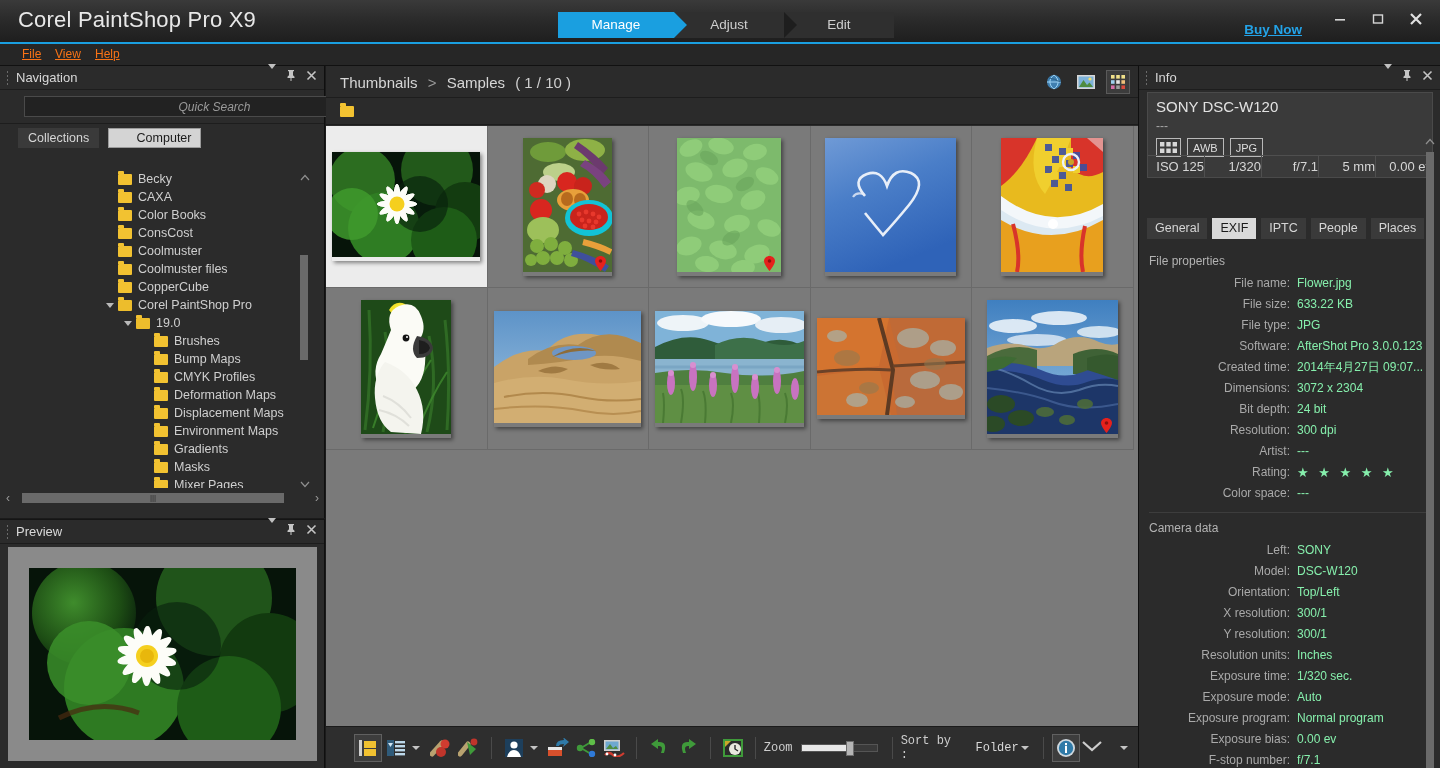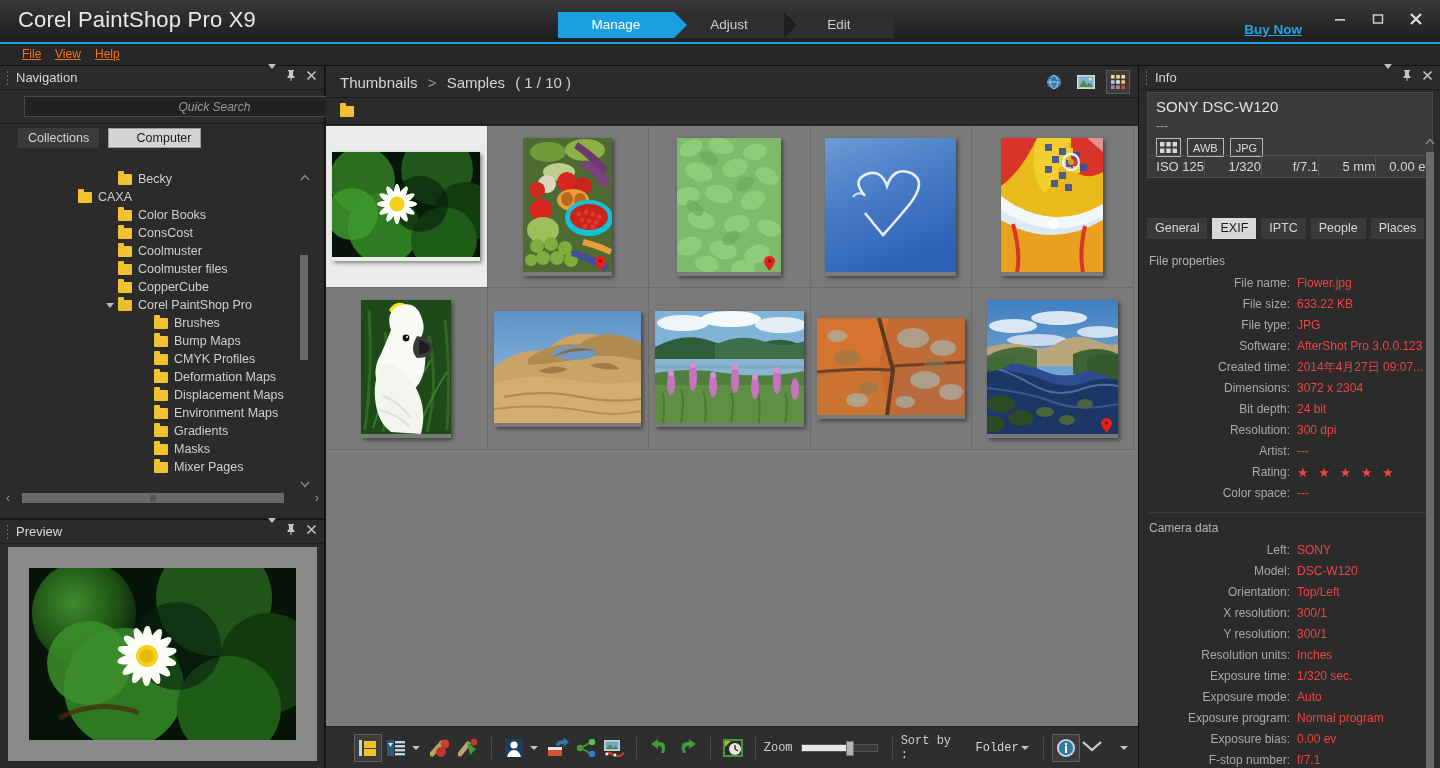--- a/index.html
+++ b/index.html
@@ -241,21 +241,21 @@
   .itab {
     height: 21px; line-height: 20px; padding: 0 8px; font-size: 12.5px;
     background: #3a3a3a; color: #d6d6d6; cursor: pointer;
   }
   .itab.active { background: #d9d9d9; color: #1b1b1b; }
 
   .info-scrollarea { position: absolute; left: 0; top: 180px; width: 302px; height: 588px; overflow: hidden; }
   .sec-title { font-size: 12px; color: #b3b3b3; margin: 8px 0 5px 10px; }
   .kv { display: flex; font-size: 12px; line-height: 21px; }
   .kv .k { width: 158px; text-align: right; color: #a9a9a9; padding-right: 7px; }
-  .kv .v { color: #ef4444; }
+  .kv .v { color: #86efac; }
   .hr-sep { height: 1px; background: #3d3d3d; margin: 8px 12px 0 10px; }
   .stars { color: #e7e7e7; font-size: 13px; letter-spacing: 3px; }
 
   .info-scroll-v { position: absolute; right: 5px; top: 68px; width: 10px; height: 690px; }
   .info-scroll-v .arrow-up { position: absolute; top: 0; left: 0; color: #8e8e8e; }
   .info-scroll-v .thumb { position: absolute; left: 1px; top: 18px; width: 8px; height: 640px; background: #6a6a6a; }
 
   .tiny-caret { width: 0; height: 0; border-left: 4px solid transparent; border-right: 4px solid transparent; border-top: 5px solid #c0c0c0; }
 </style>
 </head>
@@ -335,21 +335,21 @@
       <span class="seg">Collections</span>
       <span class="seg active">Computer</span>
     </div>
 
     <div class="tree" id="tree-container">
         <div class="tnode" style="padding-left: 104px;">
           <span class="tw"></span>
           <span class="folder"></span>
           <span>Becky</span>
         </div>
-        <div class="tnode" style="padding-left: 64px;">
+        <div class="tnode" style="padding-left: 104px;">
           <span class="tw"></span>
           <span class="folder"></span>
           <span>CAXA</span>
         </div>
         <div class="tnode" style="padding-left: 104px;">
           <span class="tw"></span>
           <span class="folder"></span>
           <span>Color Books</span>
         </div>
         <div class="tnode" style="padding-left: 104px;">
@@ -371,20 +371,27 @@
           <span class="tw"></span>
           <span class="folder"></span>
           <span>CopperCube</span>
         </div>
         <div class="tnode" style="padding-left: 104px;">
           <span class="tw">
             <i class="tw-arrow"></i>
           </span>
           <span class="folder open"></span>
           <span>Corel PaintShop Pro</span>
+        </div>
+        <div class="tnode" style="padding-left: 122px;">
+          <span class="tw">
+            <i class="tw-arrow"></i>
+          </span>
+          <span class="folder open"></span>
+          <span>19.0</span>
         </div>
         <div class="tnode" style="padding-left: 140px;">
           <span class="tw"></span>
           <span class="folder"></span>
           <span>Brushes</span>
         </div>
         <div class="tnode" style="padding-left: 140px;">
           <span class="tw"></span>
           <span class="folder"></span>
           <span>Bump Maps</span>

